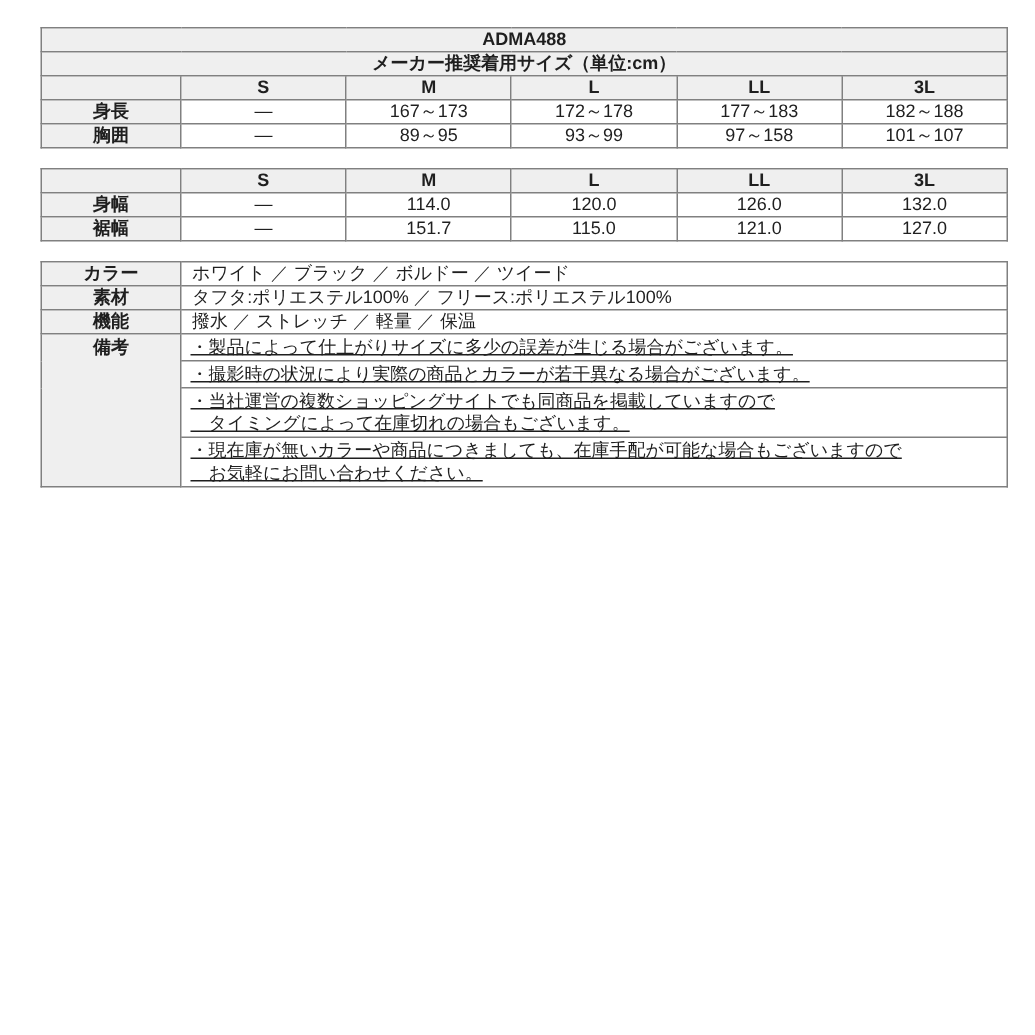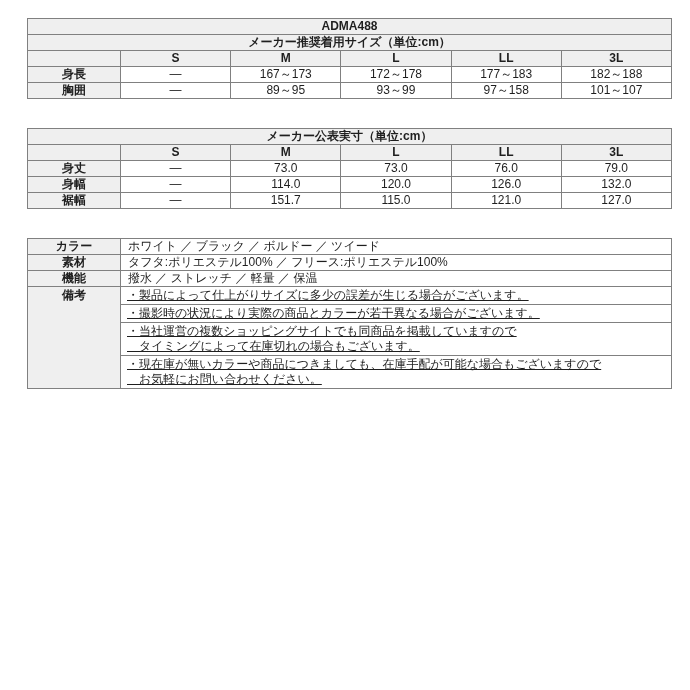--- a/index.html
+++ b/index.html
@@ -12,21 +12,21 @@
     font-family: "Liberation Sans", "DejaVu Sans", sans-serif;
     color: #1f1f1f;
   }
   .sheet {
     padding: 18px 0 0 27px;
   }
   table.spec {
     border-collapse: collapse;
     table-layout: fixed;
     width: 645px;
-    margin: 0 0 29px 0;
+    margin: 0 0 13px 0;
     border: 1px solid #4f4f4f;
   }
   table.spec th, table.spec td {
     border: 1px solid #808080;
     font-size: 12px;
     line-height: 15px;
     height: 15px;
     padding: 0 3px;
     text-align: center;
     font-weight: normal;
@@ -113,37 +113,26 @@
     <colgroup>
         <col class="c-label">
         <col>
         <col>
         <col>
         <col>
         <col>
       </colgroup>
     <tbody>
       <tr>
-        <th class="hd" colspan="6">メーカー公表実寸（単位:cm）</th>
-      </tr>
-      <tr>
         <th class="hd"></th>
         <th class="hd">S</th>
         <th class="hd">M</th>
         <th class="hd">L</th>
         <th class="hd">LL</th>
         <th class="hd">3L</th>
-      </tr>
-      <tr>
-        <th class="hd">身丈</th>
-        <td class="val">―</td>
-        <td class="val">73.0</td>
-        <td class="val">73.0</td>
-        <td class="val">76.0</td>
-        <td class="val">79.0</td>
       </tr>
       <tr>
         <th class="hd">身幅</th>
         <td class="val">―</td>
         <td class="val">114.0</td>
         <td class="val">120.0</td>
         <td class="val">126.0</td>
         <td class="val">132.0</td>
       </tr>
       <tr>

